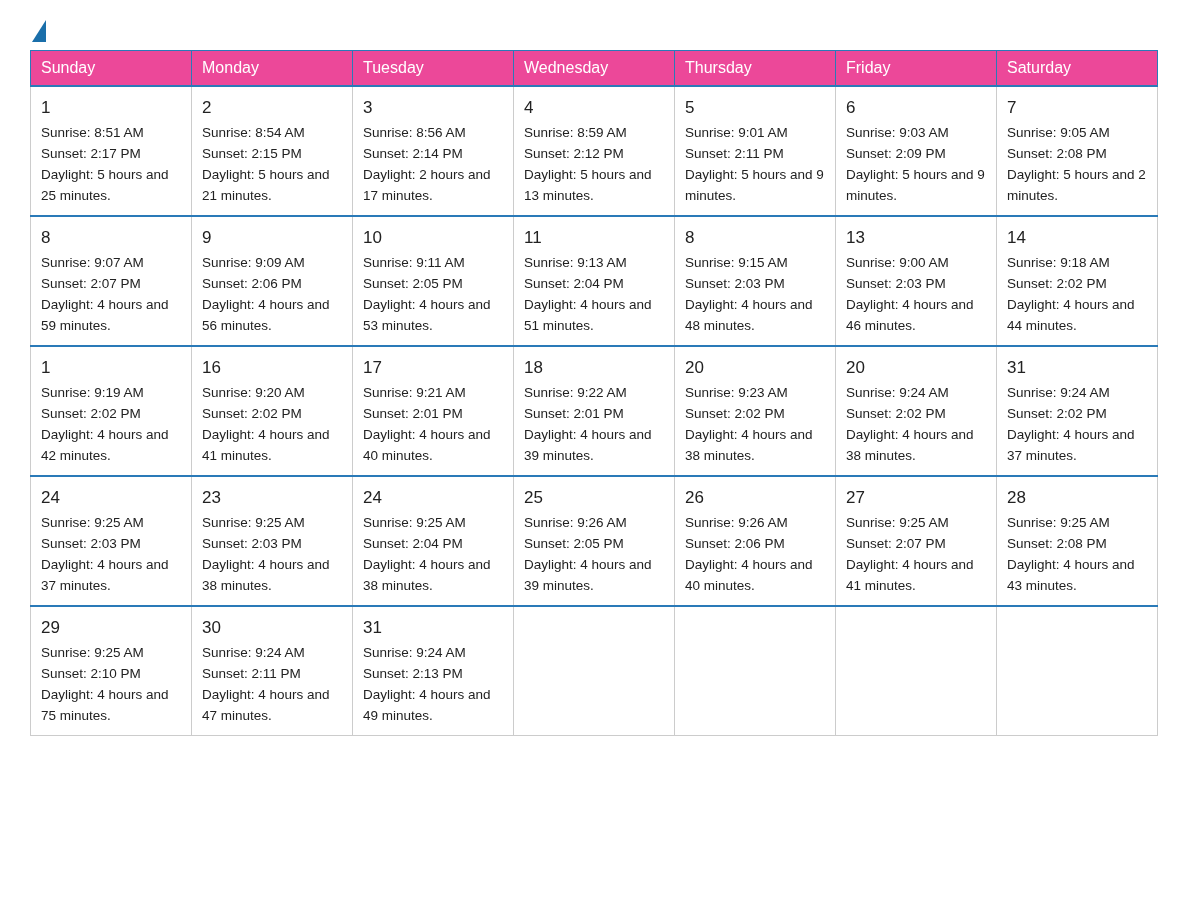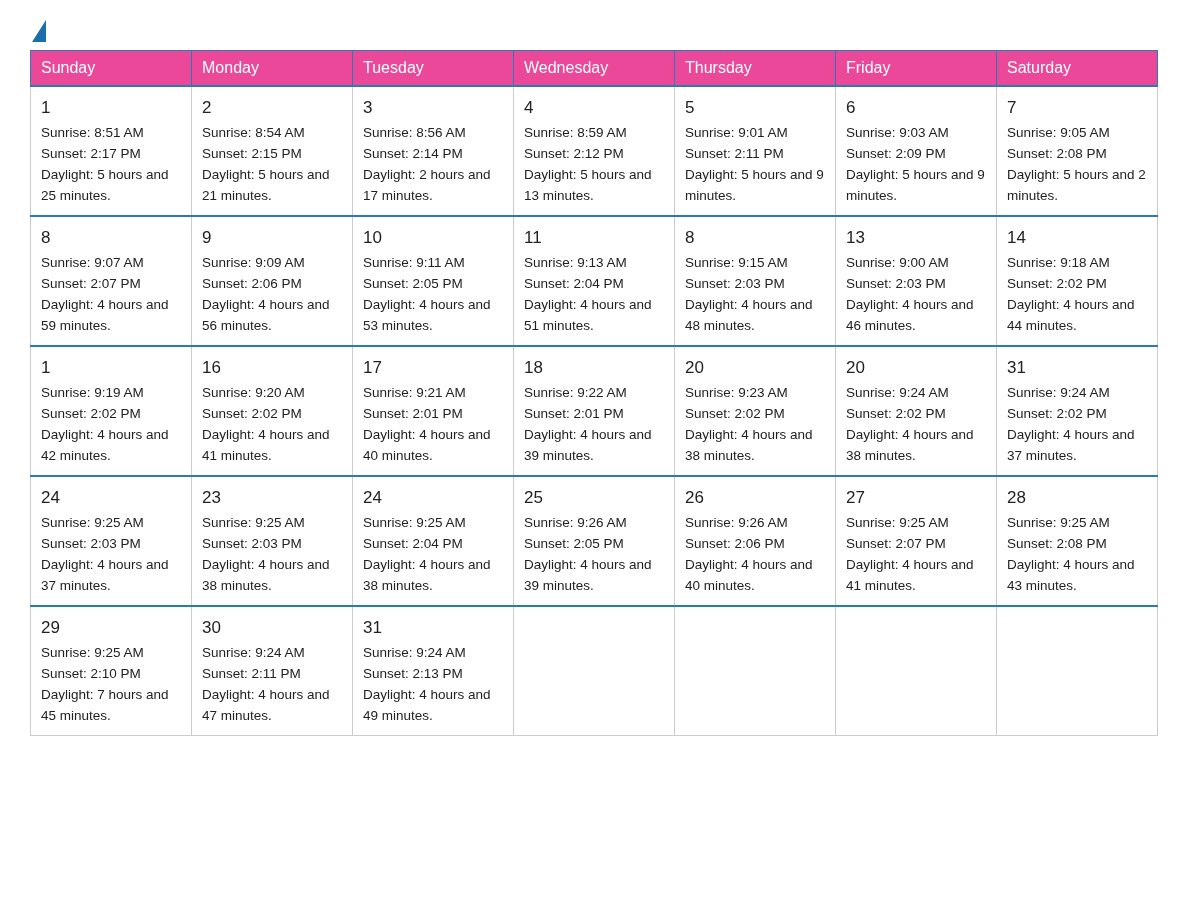--- a/index.html
+++ b/index.html
@@ -154,21 +154,21 @@
       <tr>
         <td><span class="day-num">24</span><span>Sunrise: 9:25 AM</span><br><span>Sunset: 2:03 PM</span><br><span>Daylight: 4 hours and 37 minutes.</span></td>
         <td><span class="day-num">23</span><span>Sunrise: 9:25 AM</span><br><span>Sunset: 2:03 PM</span><br><span>Daylight: 4 hours and 38 minutes.</span></td>
         <td><span class="day-num">24</span><span>Sunrise: 9:25 AM</span><br><span>Sunset: 2:04 PM</span><br><span>Daylight: 4 hours and 38 minutes.</span></td>
         <td><span class="day-num">25</span><span>Sunrise: 9:26 AM</span><br><span>Sunset: 2:05 PM</span><br><span>Daylight: 4 hours and 39 minutes.</span></td>
         <td><span class="day-num">26</span><span>Sunrise: 9:26 AM</span><br><span>Sunset: 2:06 PM</span><br><span>Daylight: 4 hours and 40 minutes.</span></td>
         <td><span class="day-num">27</span><span>Sunrise: 9:25 AM</span><br><span>Sunset: 2:07 PM</span><br><span>Daylight: 4 hours and 41 minutes.</span></td>
         <td><span class="day-num">28</span><span>Sunrise: 9:25 AM</span><br><span>Sunset: 2:08 PM</span><br><span>Daylight: 4 hours and 43 minutes.</span></td>
       </tr>
       <tr>
-        <td><span class="day-num">29</span><span>Sunrise: 9:25 AM</span><br><span>Sunset: 2:10 PM</span><br><span>Daylight: 7 hours and 45 minutes.</span></td>
+        <td><span class="day-num">29</span><span>Sunrise: 9:25 AM</span><br><span>Sunset: 2:10 PM</span><br><span>Daylight: 4 hours and 75 minutes.</span></td>
         <td><span class="day-num">30</span><span>Sunrise: 9:24 AM</span><br><span>Sunset: 2:11 PM</span><br><span>Daylight: 4 hours and 47 minutes.</span></td>
         <td><span class="day-num">31</span><span>Sunrise: 9:24 AM</span><br><span>Sunset: 2:13 PM</span><br><span>Daylight: 4 hours and 49 minutes.</span></td>
         <td class="empty-cell"></td>
         <td class="empty-cell"></td>
         <td class="empty-cell"></td>
         <td class="empty-cell"></td>
       </tr>
     </tbody>
 </table>
 

